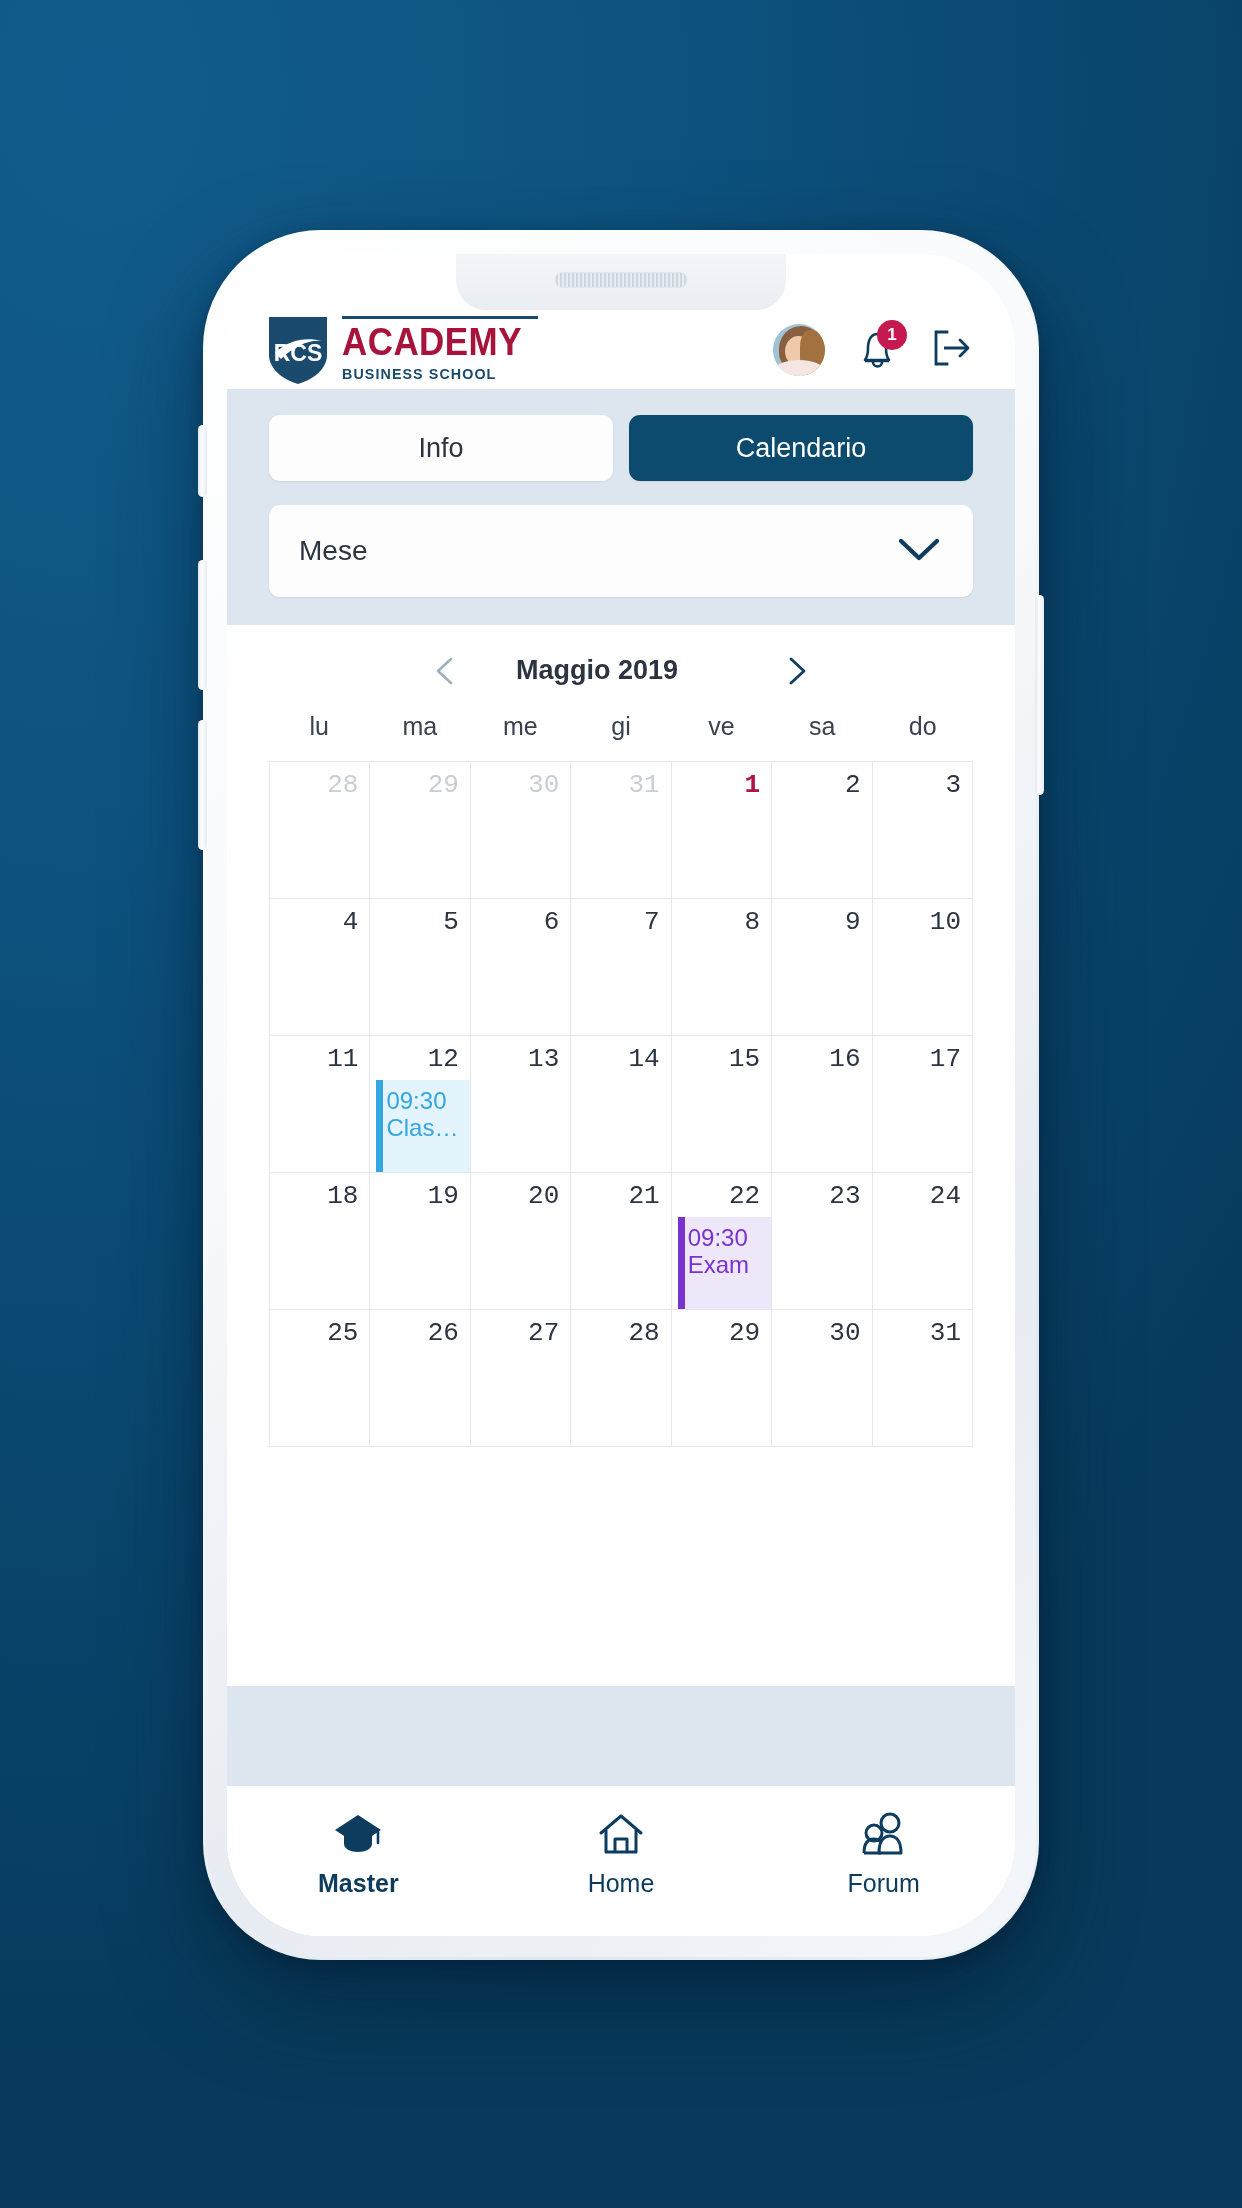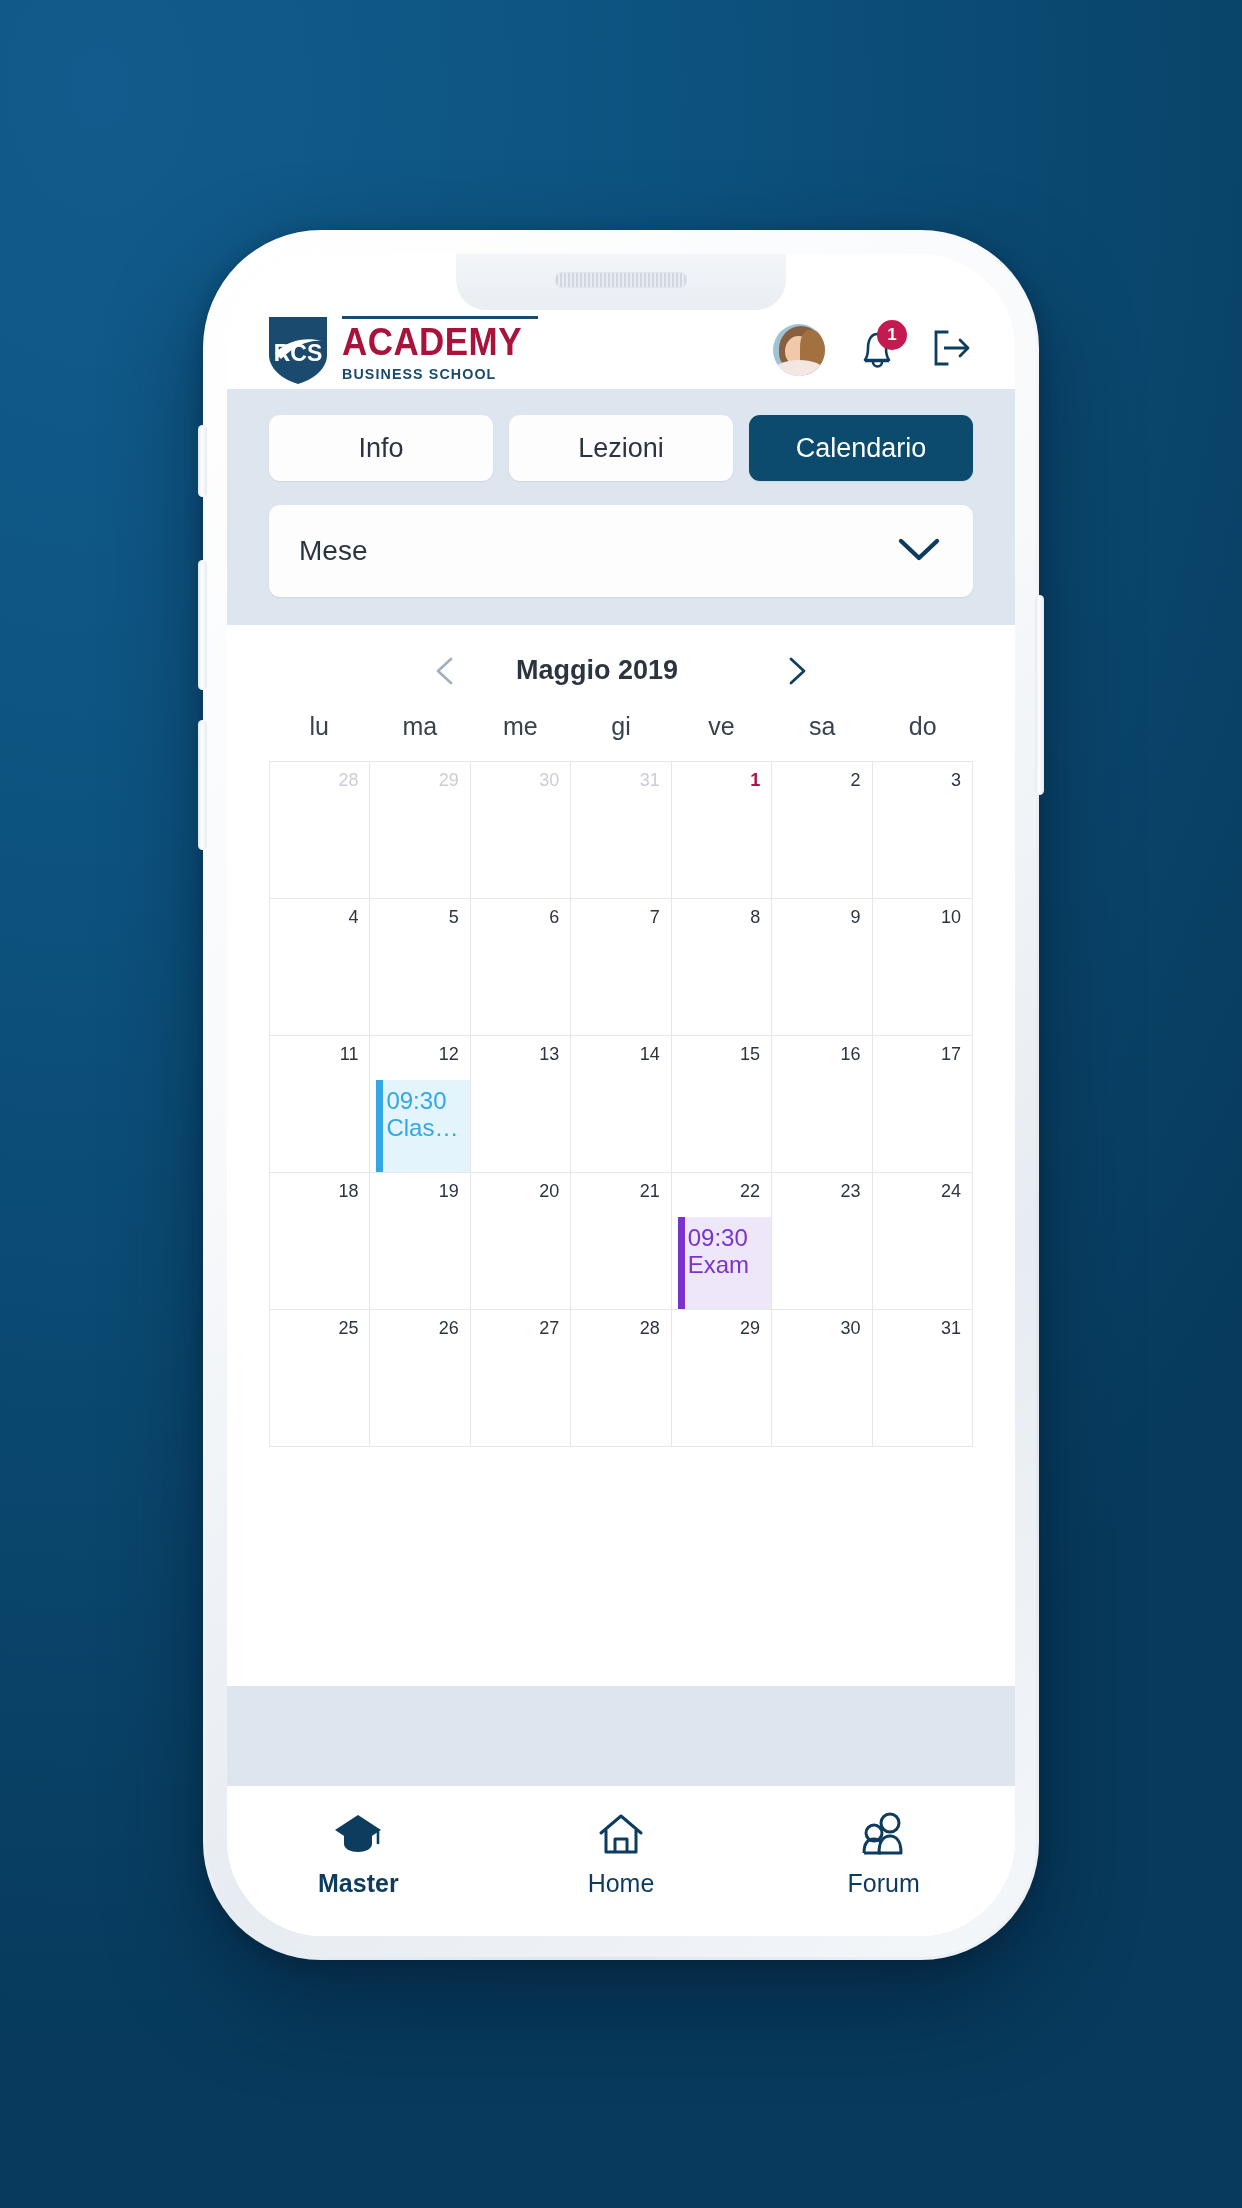--- a/index.html
+++ b/index.html
@@ -124,21 +124,21 @@
   }
   #dow div{text-align:center;font-size:25px;color:#39424e;}
   #grid{
     margin:0 42px;border:1px solid #e4e7eb;border-right:none;border-bottom:none;
     display:grid;grid-template-columns:repeat(7,1fr);
   }
   .cell{
     border-right:1px solid #e4e7eb;border-bottom:1px solid #e4e7eb;
     height:137px;position:relative;box-sizing:border-box;
   }
-  .daynum{position:absolute;right:11px;top:8px;font-size:18px;color:#2b3440;}
+  .daynum{position:absolute;right:11px;top:8px;font-size:26px;color:#2b3440;font-family:Liberation Mono, monospace;}
   .cell.out .daynum{color:#c9ced4;}
   .cell.today .daynum{color:#b01445;font-weight:700;}
   .event{
     position:absolute;left:6px;right:0px;top:44px;bottom:0;
     padding:8px 0 0 10px;box-sizing:border-box;
     font-size:24px;line-height:1.12;
   }
   .event .ebar{position:absolute;left:0;top:0;bottom:0;width:7px;}
   .event.blue{background:#e3f4fc;color:#33a6e3;}
   .event.blue .ebar{background:#33a6e3;}
@@ -212,23 +212,20 @@
               <polyline points="31,15 39,23 31,31" fill="none" stroke="#0d3c5e" stroke-width="2.8" stroke-linecap="round" stroke-linejoin="round"></polyline>
             </svg>
           </div>
         </div>
       </div>
 
       <div id="tabstrip">
         <div id="tabs">
           <div class="tab">
             <span>Info</span>
-          </div>
-          <div class="tab">
-            <span>Lezioni</span>
           </div>
           <div class="tab active">
             <span>Calendario</span>
           </div>
         </div>
 
         <div id="selectbox">
           <span class="sel-val">Mese</span>
           <span>
             <svg width="48" height="30" viewBox="0 0 48 30">

